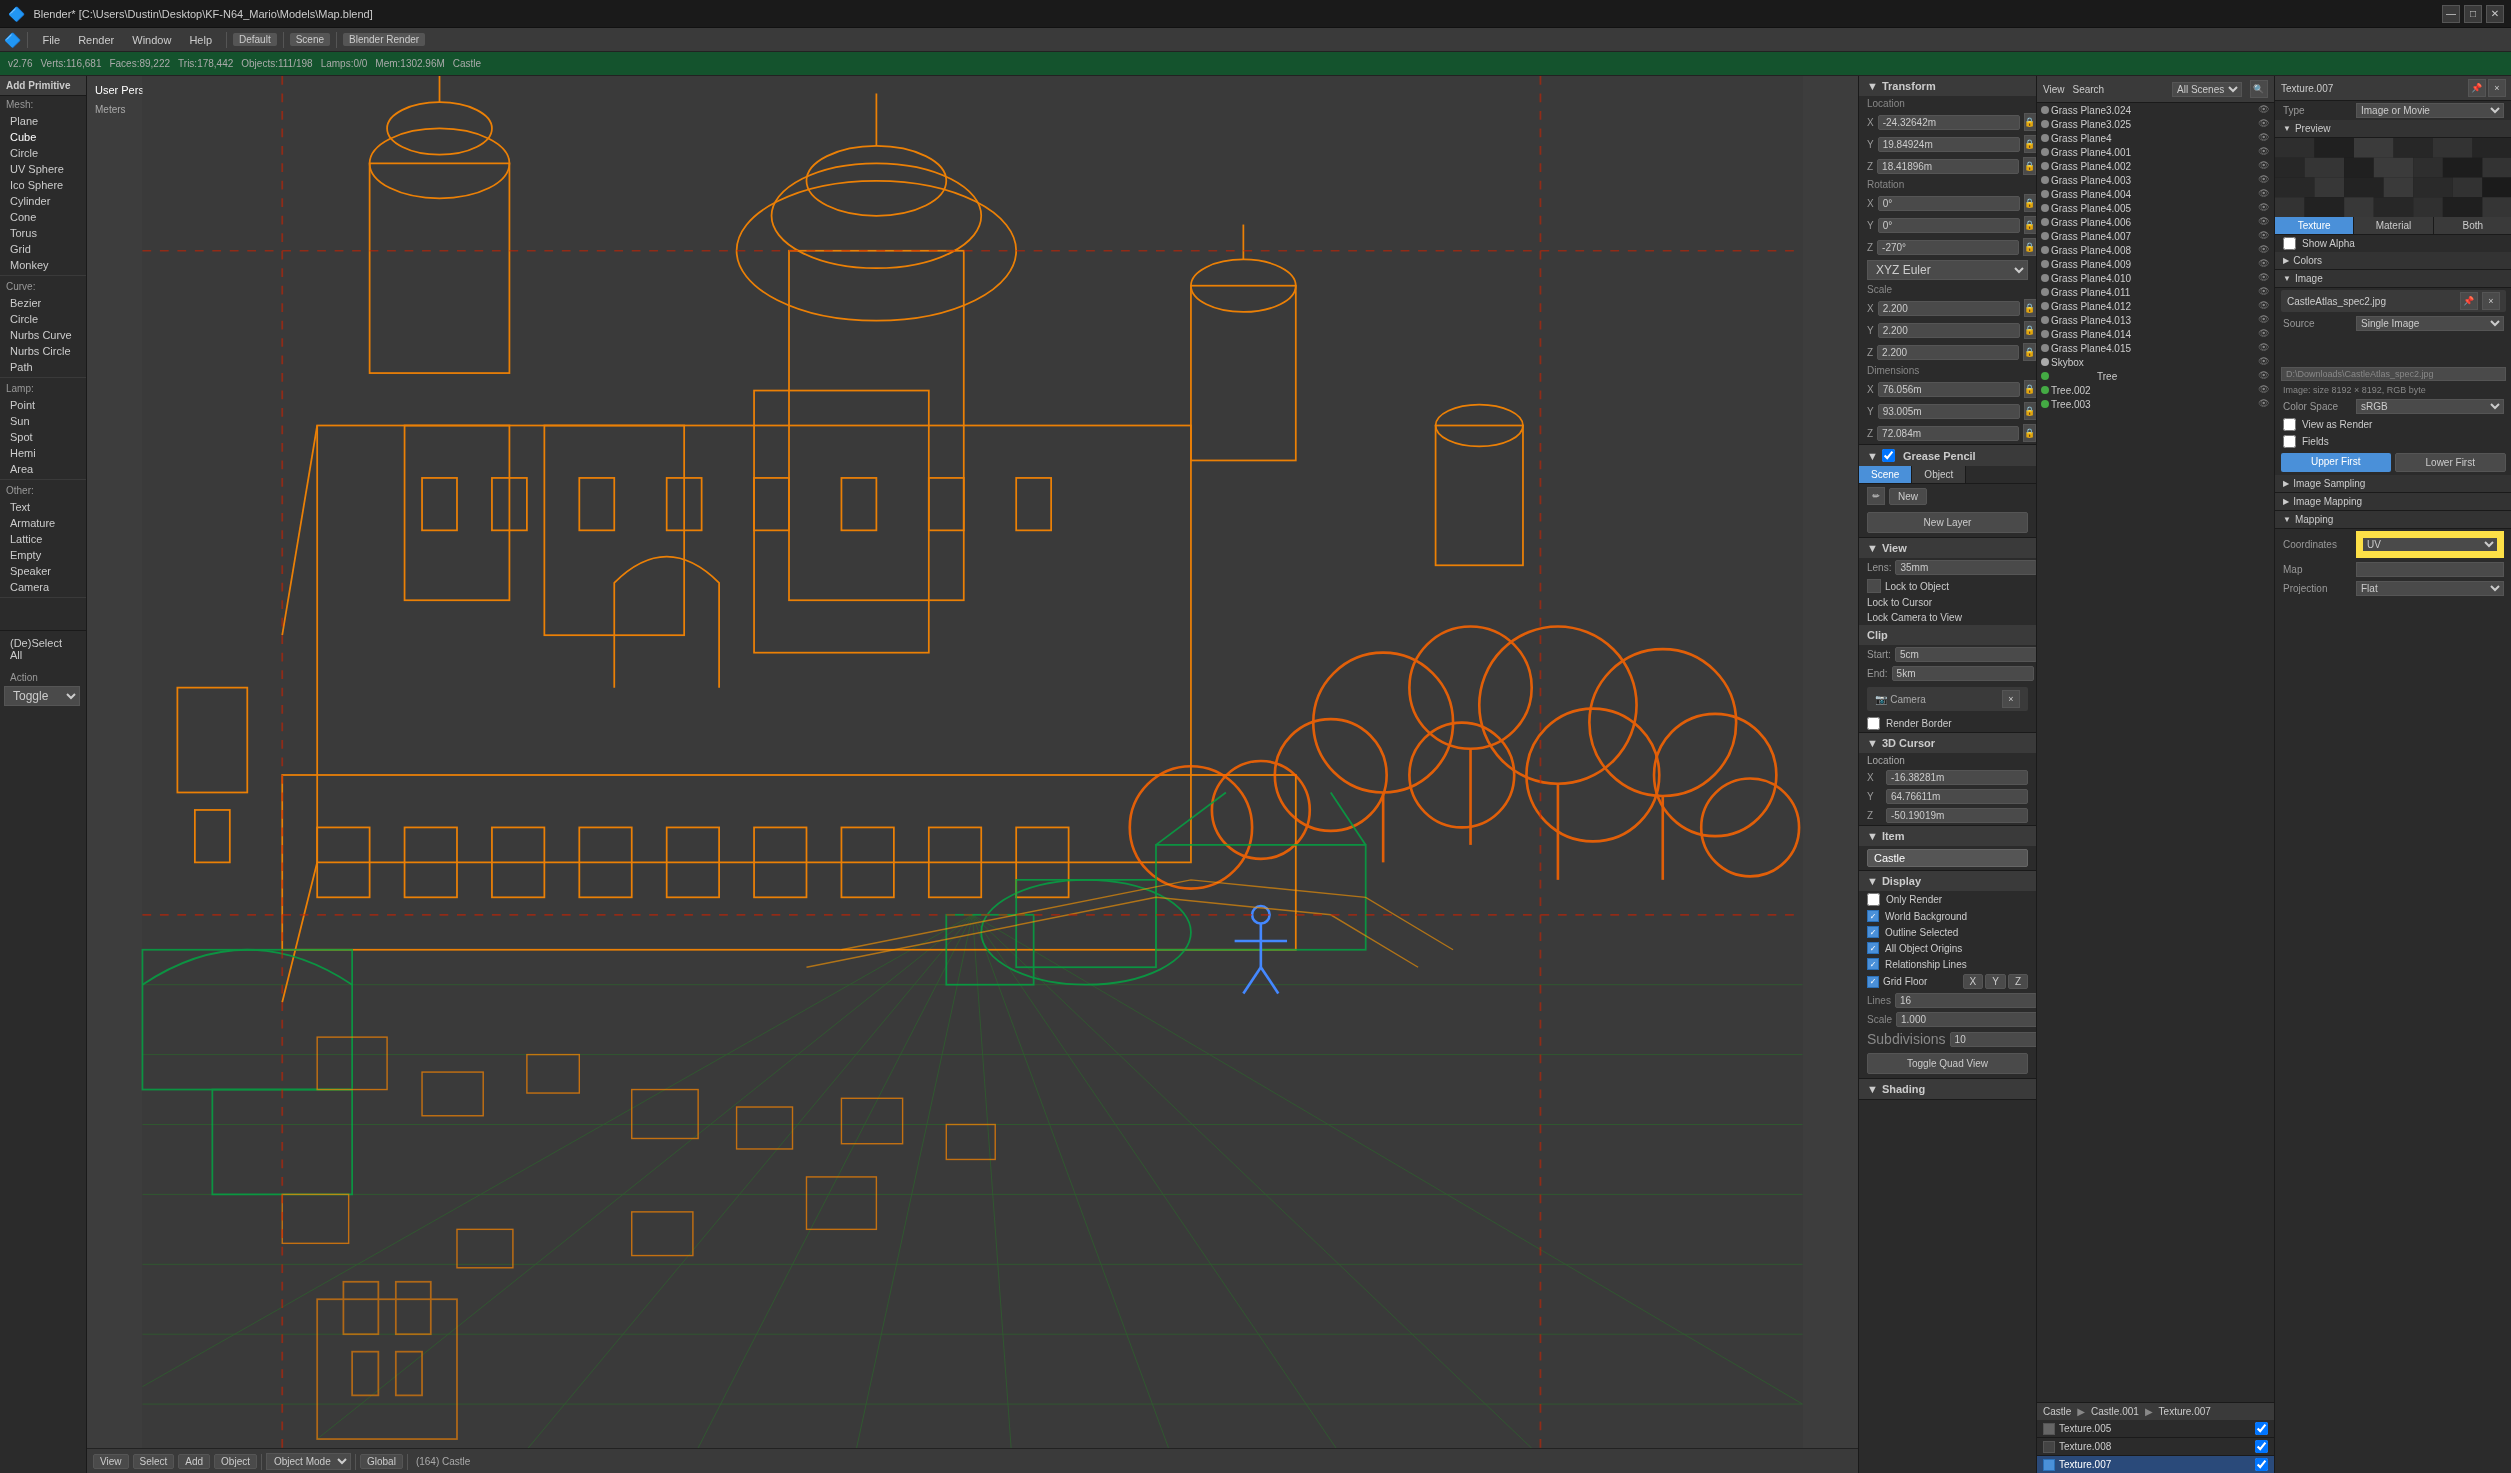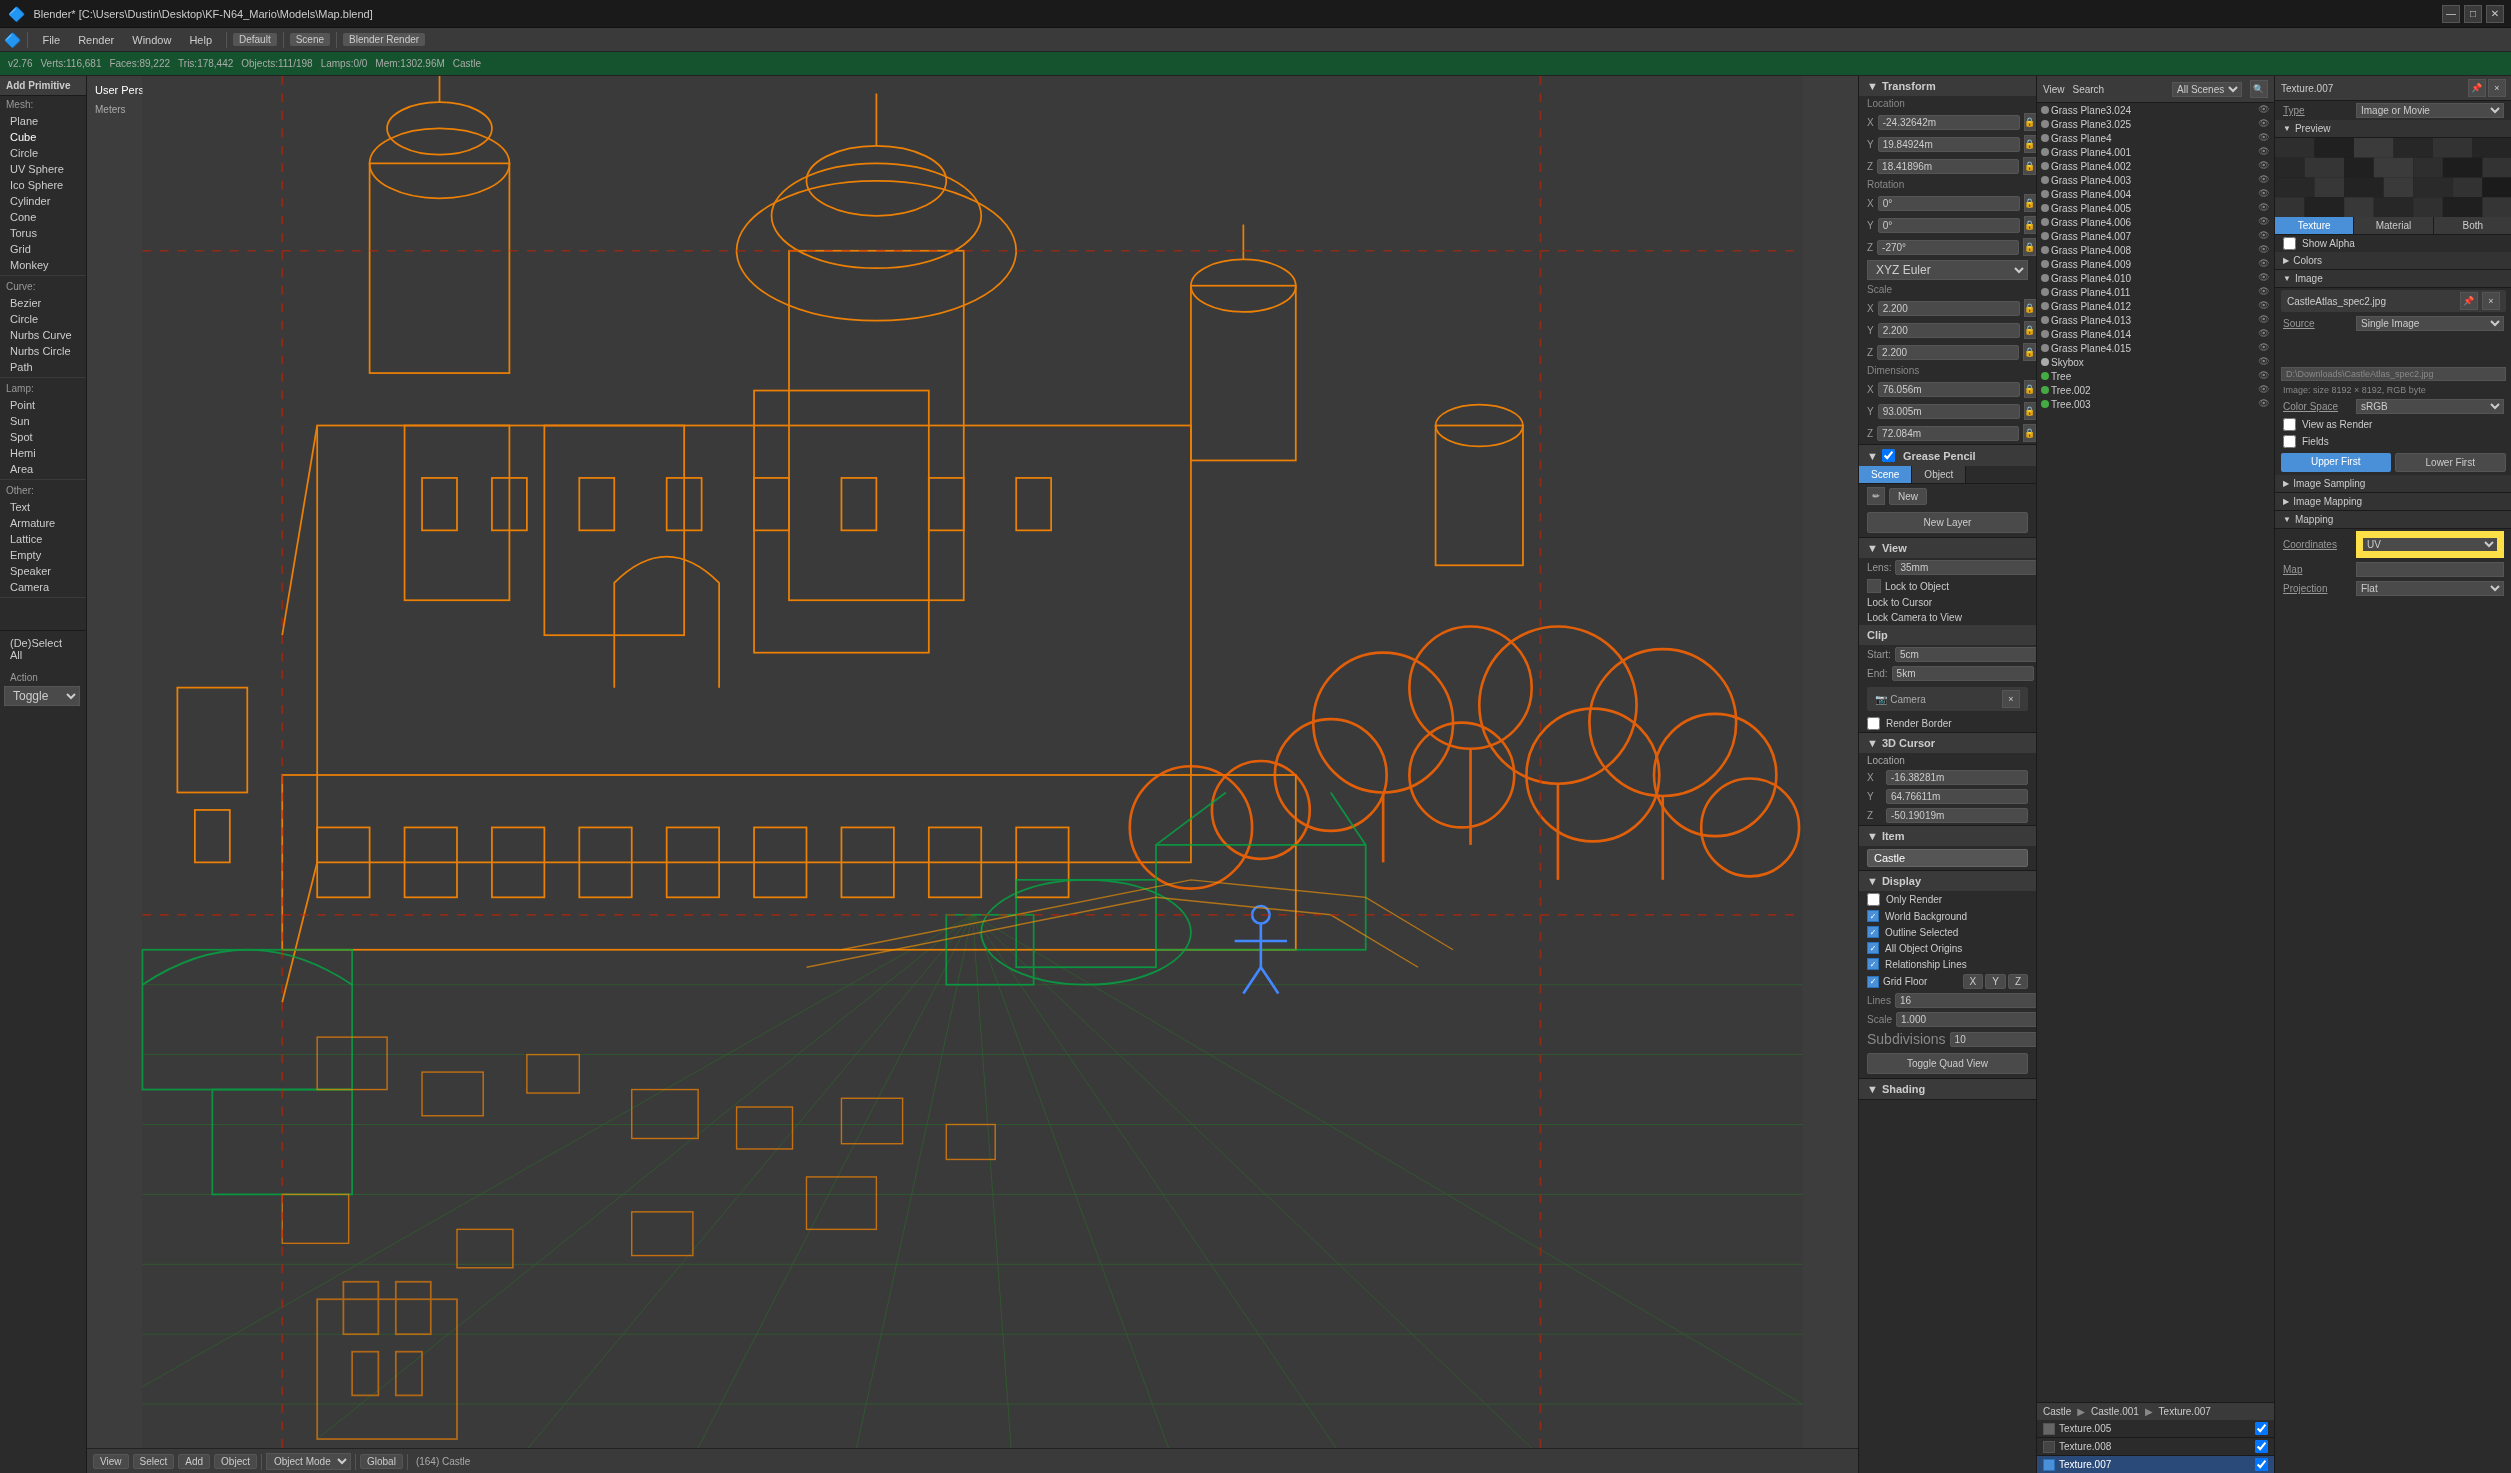--- a/index.html
+++ b/index.html
@@ -388,21 +388,21 @@
       flex-direction: column;
       overflow-y: auto;
     }
     .tp-row {
       display: flex;
       align-items: center;
       padding: 2px 8px;
       gap: 4px;
       font-size: 10px;
     }
-    .tp-label { color: #999; width: 69px; flex-shrink: 0; text-decoration: underline; }
+    .tp-label { color: #999; width: 69px; flex-shrink: 0; }
 
     .texture-preview {
       width: 100%;
       height: 79px;
       background: #1a1a1a;
       position: relative;
       overflow: hidden;
     }
 
     .tab-btn-row {
@@ -1047,21 +1047,21 @@
           <span style="font-size:10px;">Grass Plane4.015</span>
           <span class="outliner-eye">👁</span>
         </div>
         <div class="outliner-item">
           <div class="outliner-dot" style="background:#aaa;"></div>
           <span style="font-size:10px;">Skybox</span>
           <span class="outliner-eye">👁</span>
         </div>
         <div class="outliner-item">
           <div class="outliner-dot" style="background:#4a4;"></div>
-          <span style="font-size:10px;">Tree</span>
+          <span style="font-size:10px;margin-left:46px;">Tree</span>
           <span class="outliner-eye">👁</span>
         </div>
         <div class="outliner-item">
           <div class="outliner-dot" style="background:#4a4;"></div>
           <span style="font-size:10px;">Tree.002</span>
           <span class="outliner-eye">👁</span>
         </div>
         <div class="outliner-item">
           <div class="outliner-dot" style="background:#4a4;"></div>
           <span style="font-size:10px;">Tree.003</span>

